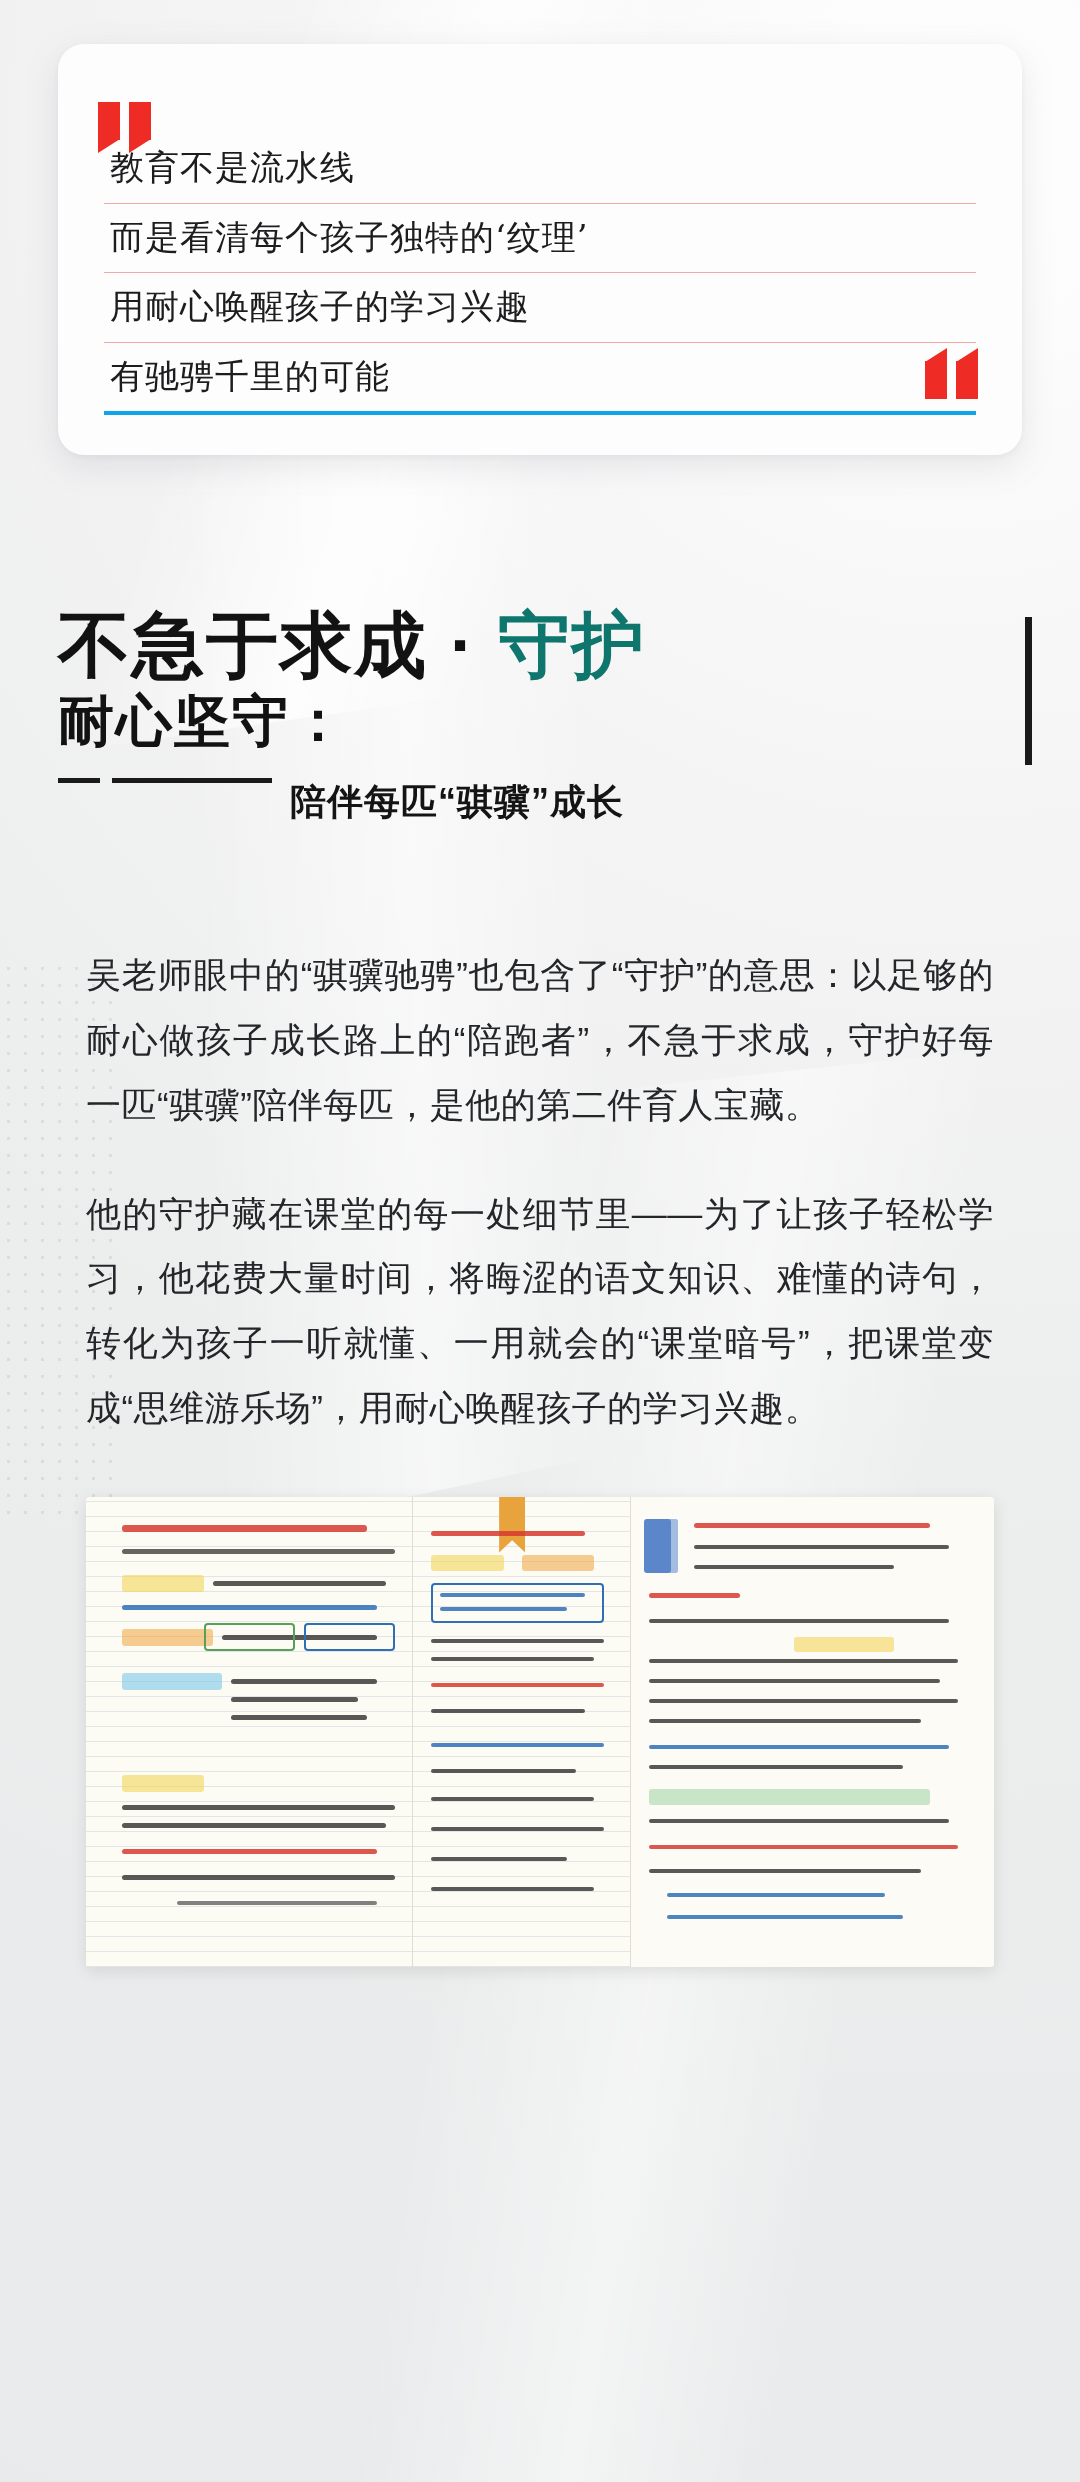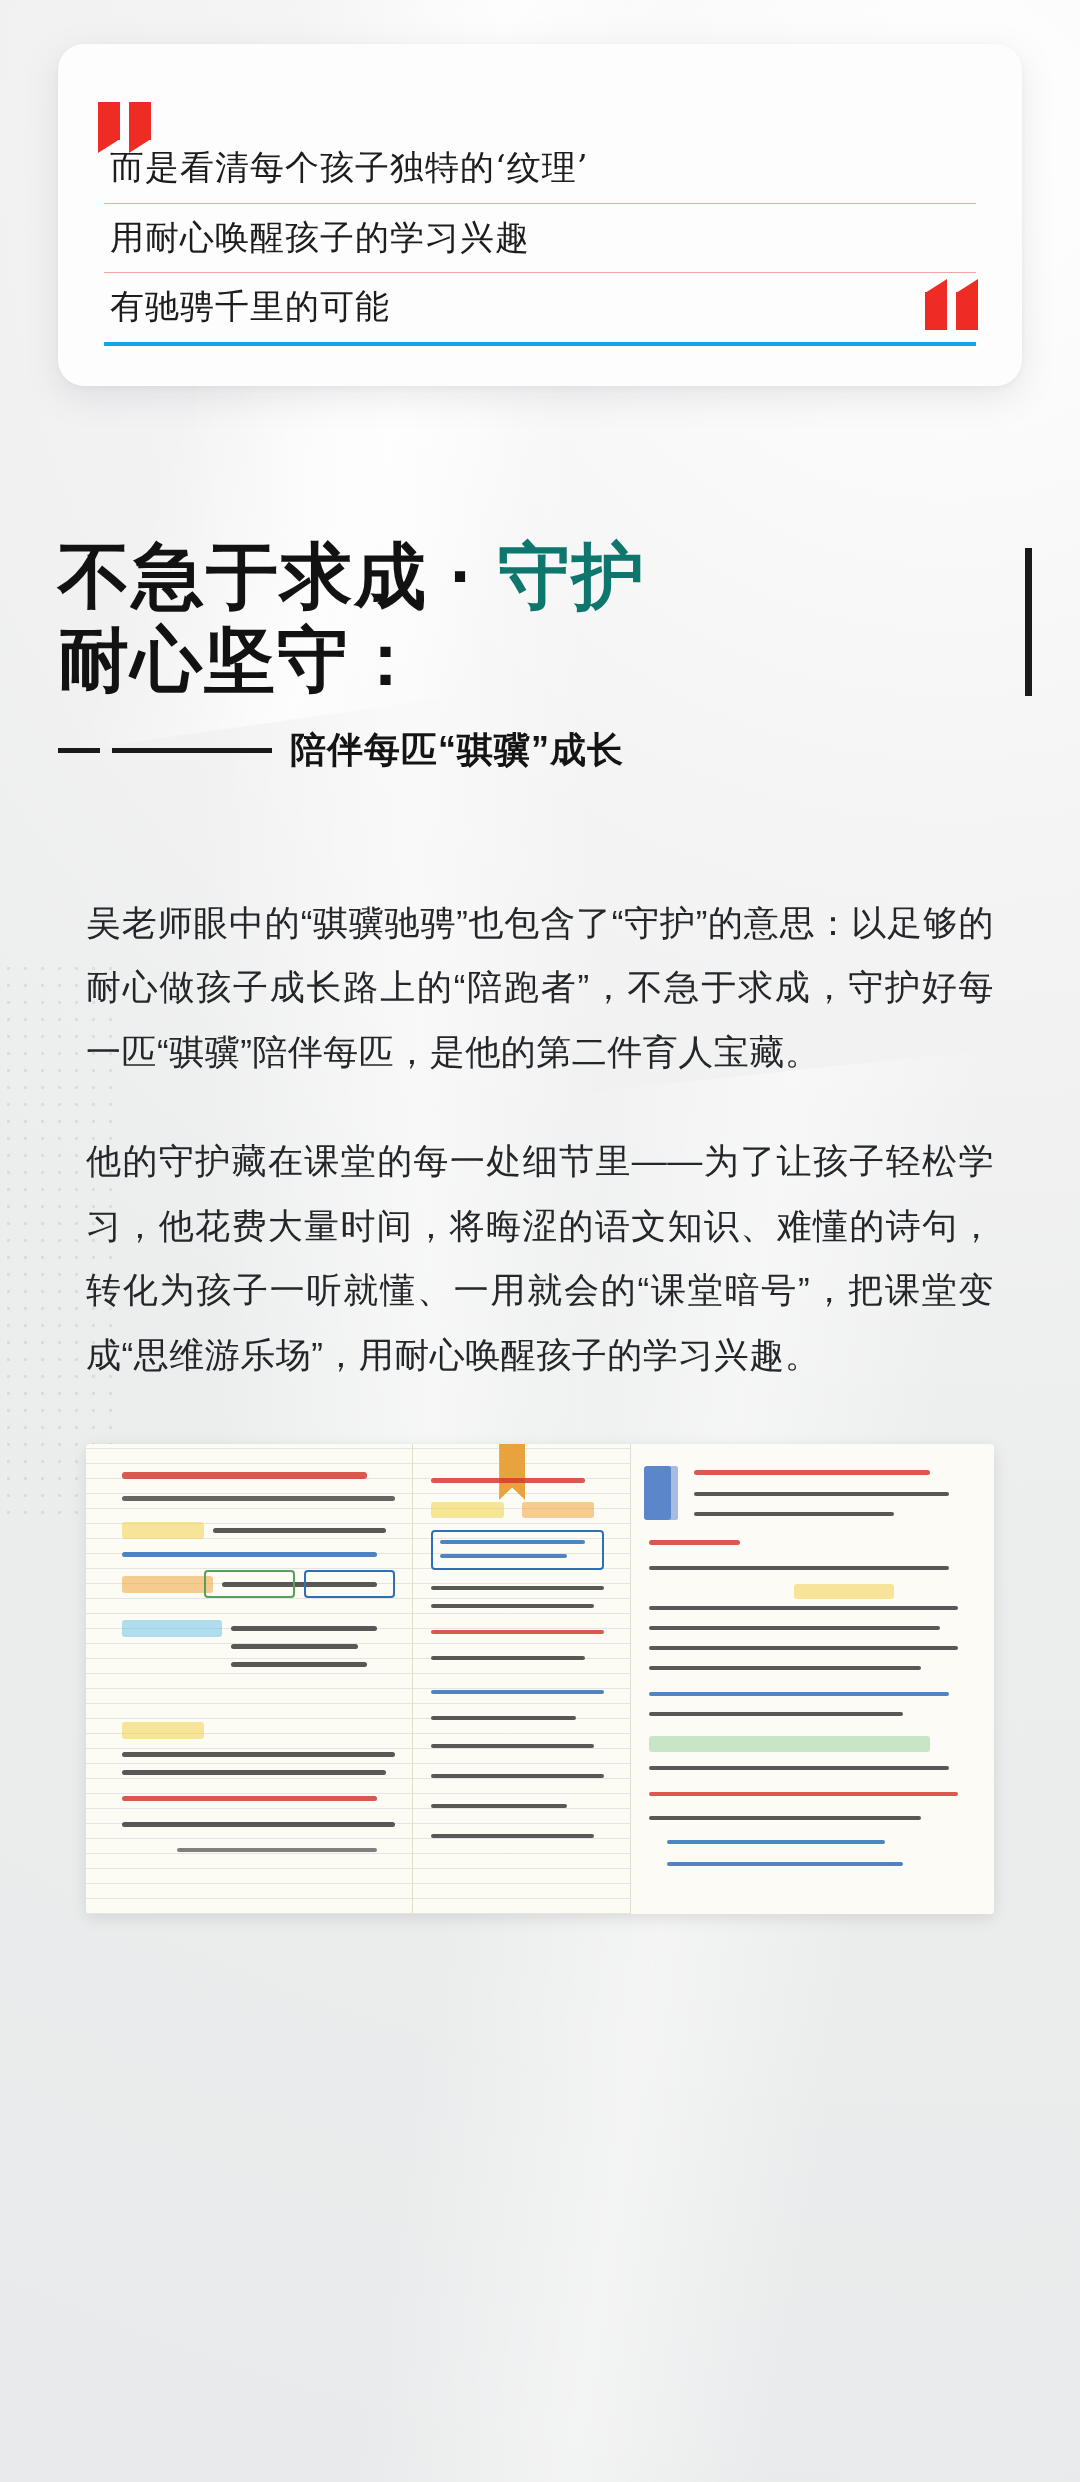--- a/index.html
+++ b/index.html
@@ -99,38 +99,38 @@
   .h-line1 {
     font-size:72px;
     font-weight:bold;
     color:#121212;
     letter-spacing:2px;
     line-height:1.12;
     font-family:"Liberation Sans", sans-serif;
   }
   .h-accent { color:#0f766e; }
   .h-line2 {
-    font-size:71px;
+    font-size:56px;
     font-weight:bold;
     color:#121212;
     letter-spacing:2px;
     line-height:1.12;
     margin-top:4px;
   }
   .vbar {
     position:absolute;
     right:-10px;
     top:12px;
     width:7px;
     height:148px;
     background:#1a1a1a;
   }
   .sub-row {
     display:flex;
-    align-items:center;
+    align-items:flex-start;
     margin-top:26px;
   }
   .sub-dash {
     width:42px; height:5px; background:#1a1a1a; margin-right:12px;
   }
   .sub-rule {
     flex:0 0 auto;
     width:160px; height:5px; background:#1a1a1a; margin-right:18px;
   }
   .sub-text {
@@ -219,20 +219,21 @@
   <section class="quote-card">
     <div class="qmark qmark-open">
       <span></span>
         <span></span>
     </div>
     <div class="qmark qmark-close">
       <span></span>
         <span></span>
     </div>
     <div class="quote-lines">
+      <div class="q-line">教育不是流水线</div>
       <div class="q-line">而是看清每个孩子独特的‘纹理’</div>
       <div class="q-line">用耐心唤醒孩子的学习兴趣</div>
       <div class="q-line">有驰骋千里的可能</div>
     </div>
   </section>
 
   <section class="heading-wrap">
     <div class="vbar"></div>
     <div class="h-line1"><span>不急于求成 · </span><span class="h-accent">守护</span></div>
     <div class="h-line2">耐心坚守：</div>

